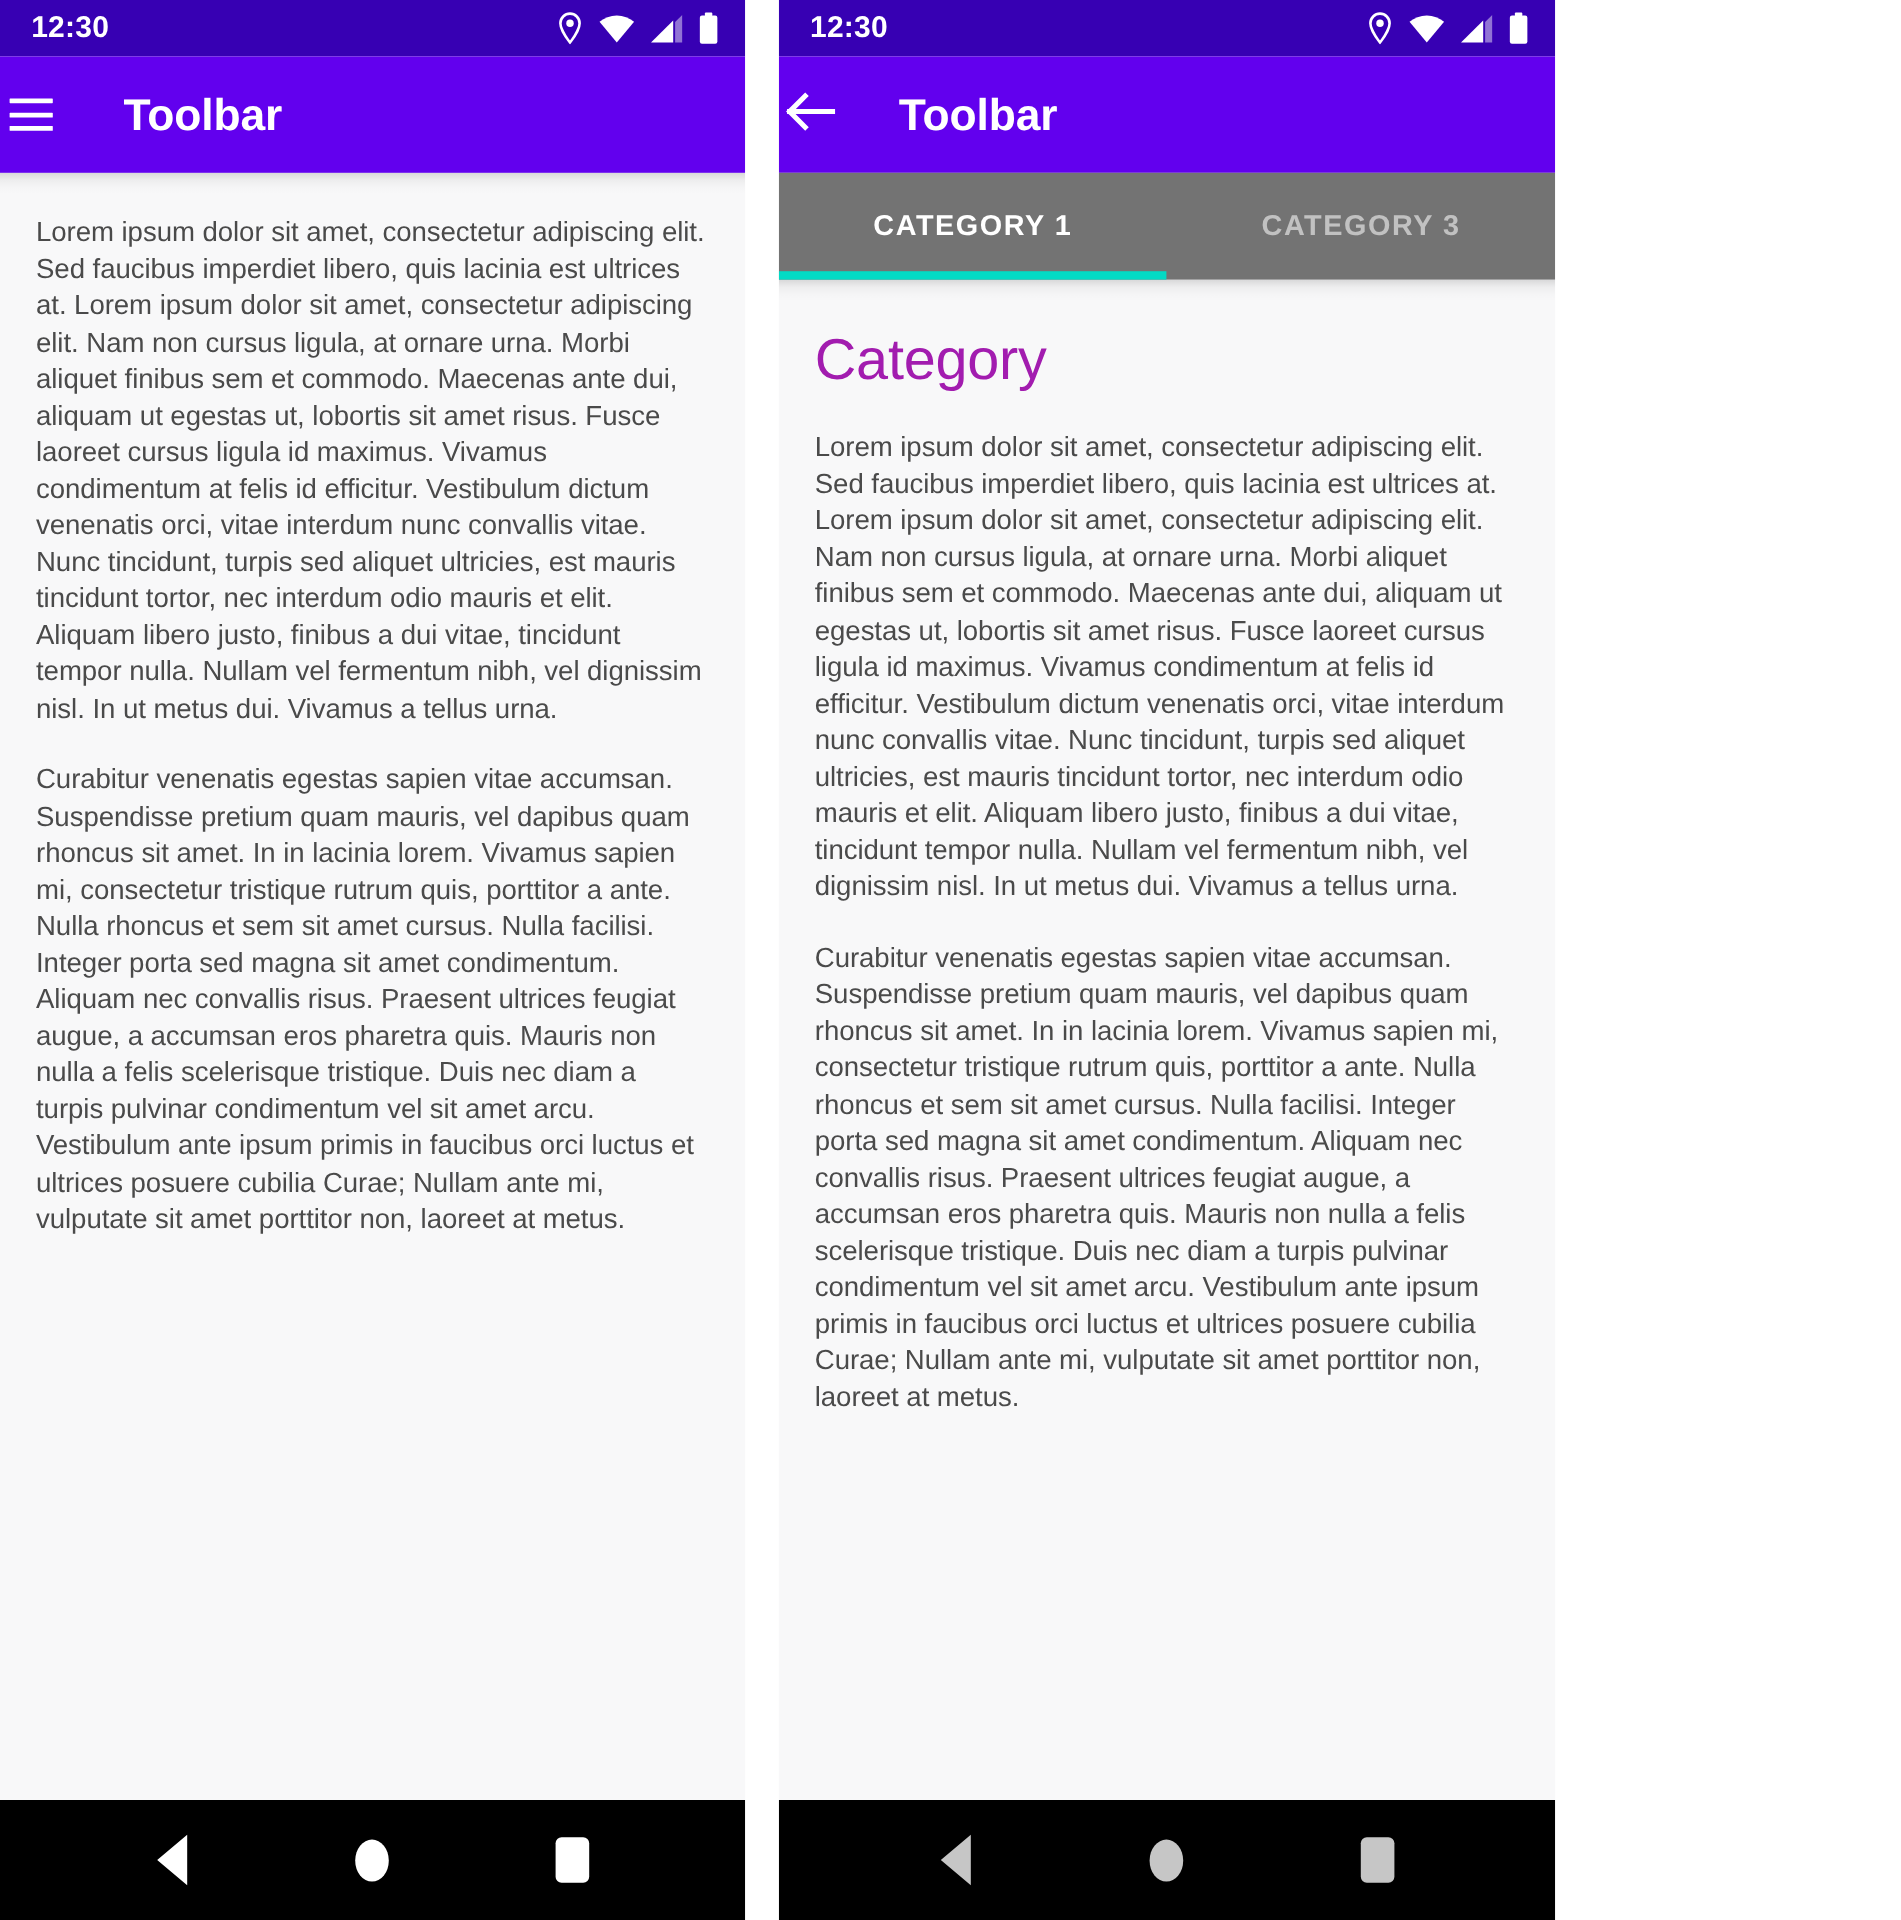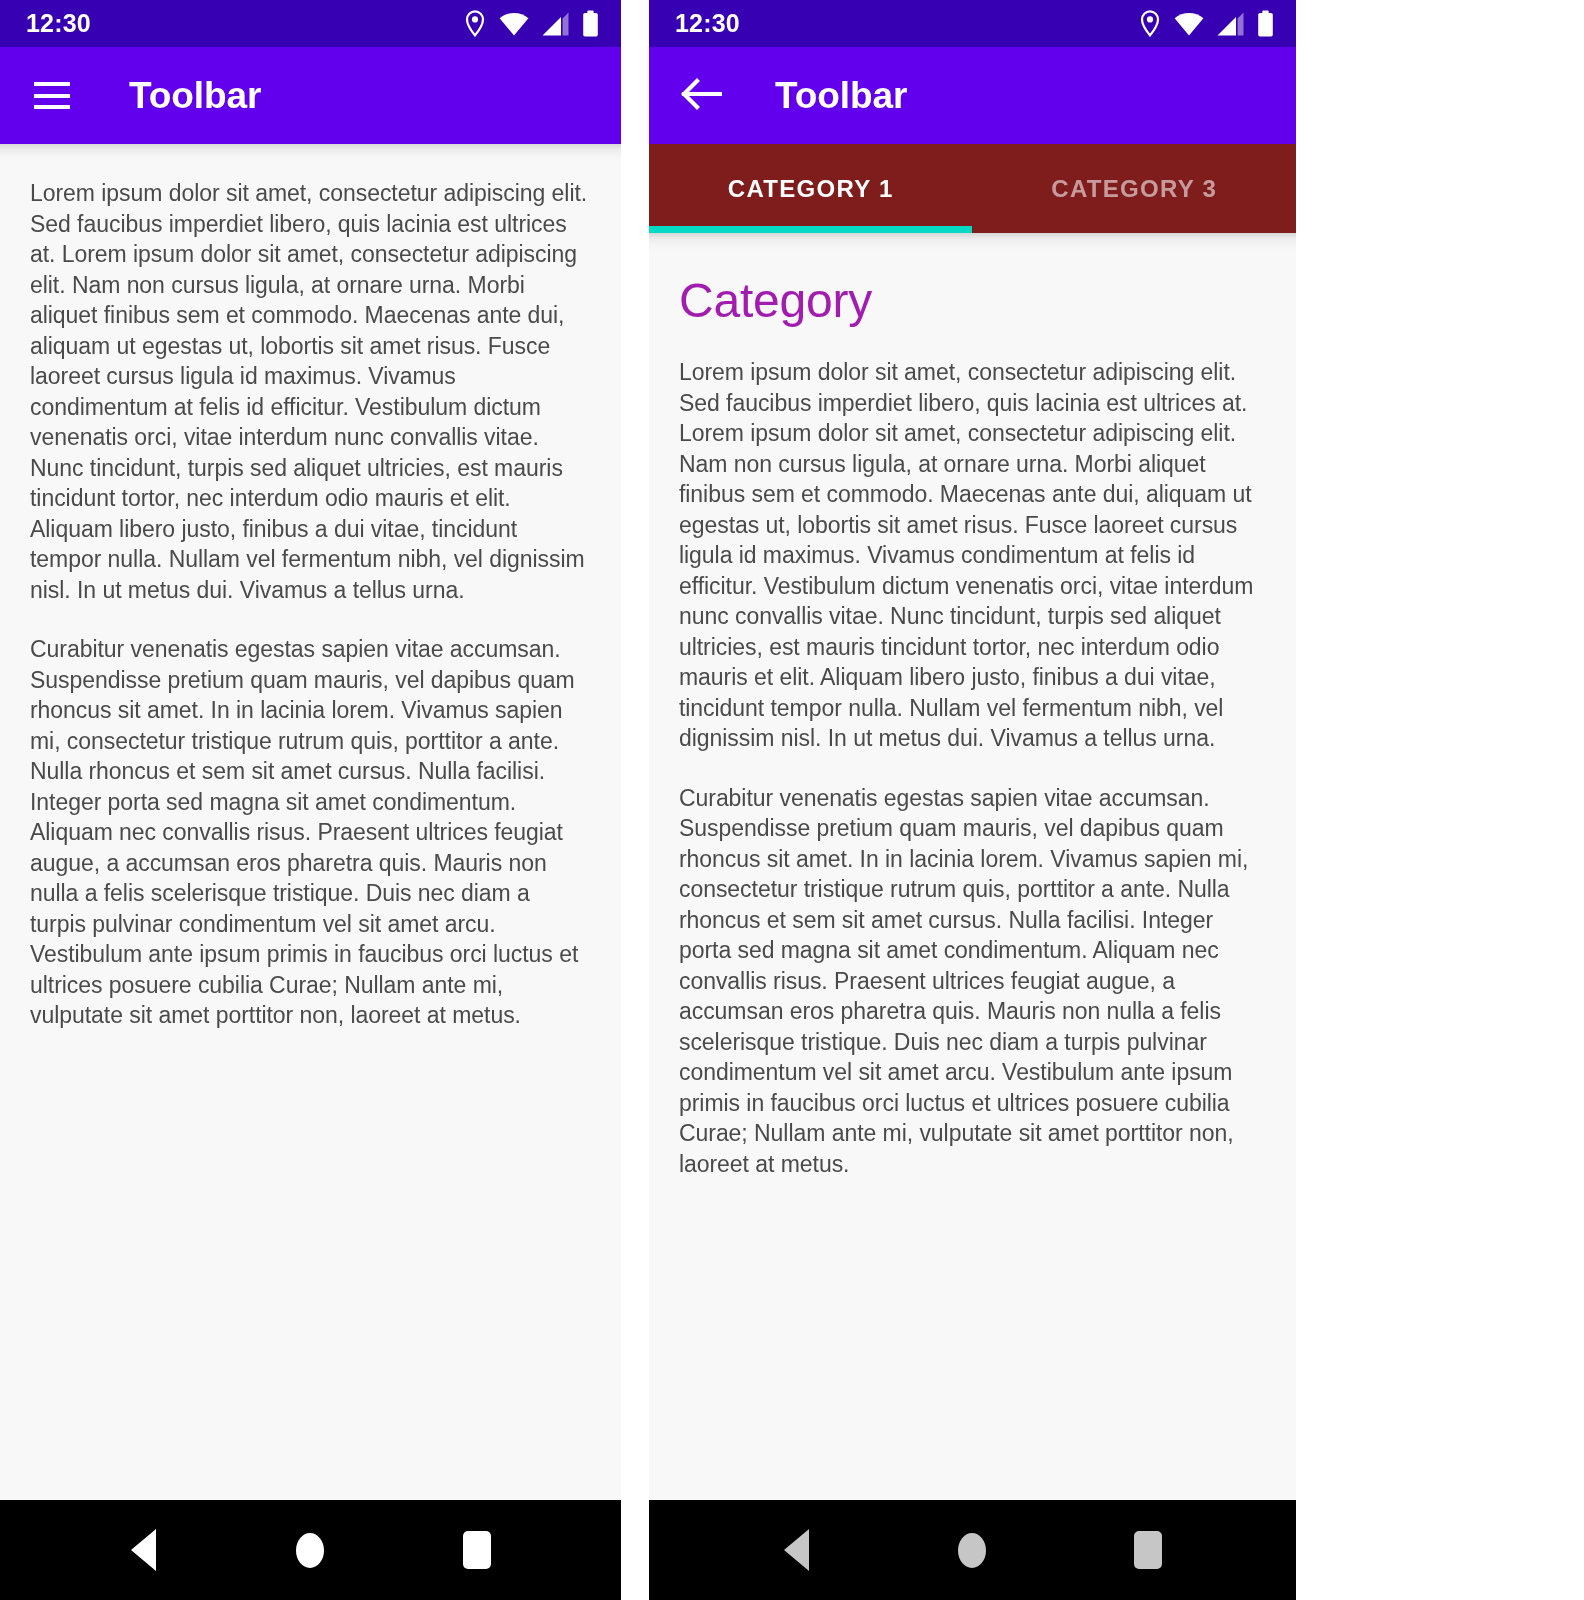--- a/index.html
+++ b/index.html
@@ -53,21 +53,20 @@
     align-items: center;
     gap: 13px;
   }
   .status-icons svg { display: block; }
 
   
   .toolbar {
     background: #6200ee;
     display: flex;
     align-items: center;
-    padding-left: 26px;
     flex: 0 0 97px;
     height: 97px;
     position: relative;
     z-index: 5;
   }
   .toolbar-nav-btn {
     width: 52px;
     height: 52px;
     display: flex;
     align-items: center;
@@ -94,21 +93,21 @@
     font-size: 37px;
     font-weight: bold;
     margin-left: 51px;
     letter-spacing: -0.1px;
     line-height: 1;
   }
   .toolbar-right .toolbar-title { margin-left: 48px; }
 
   
   .tab-bar {
-    background: #7f1d1d;
+    background: #737373;
     display: flex;
     height: 89px;
     flex: 0 0 89px;
     position: relative;
     z-index: 5;
   }
   .tab {
     flex: 1 1 0;
     display: flex;
     align-items: center;

